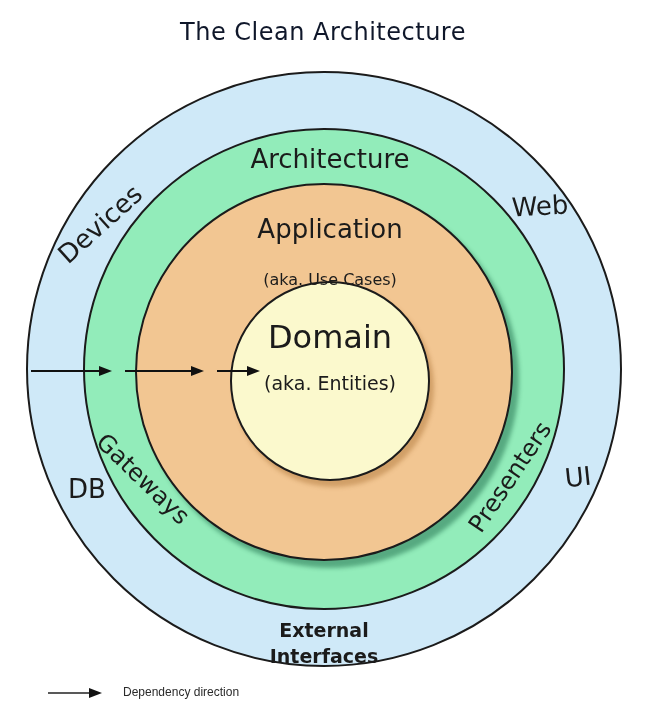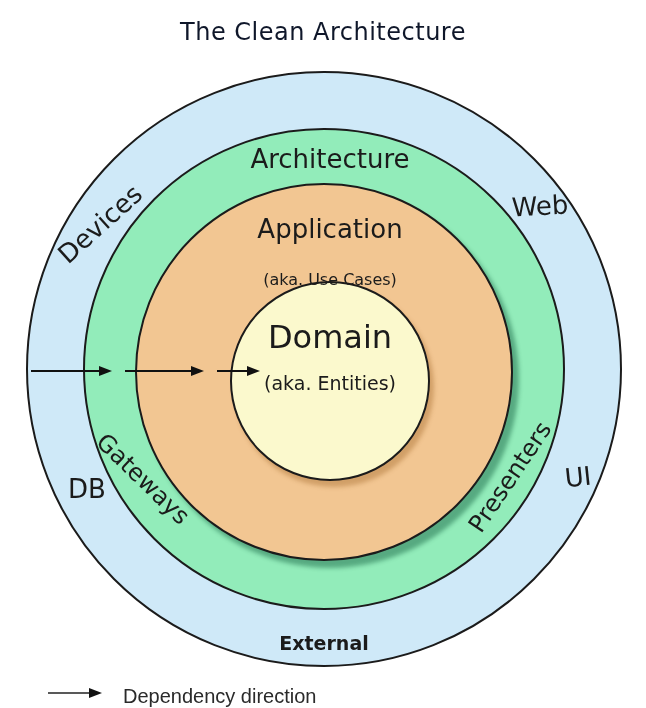--- a/index.html
+++ b/index.html
@@ -73,21 +73,21 @@
     pointer-events: none;
   }
   .legend {
     position: absolute;
     left: 0; top: 0;
   }
   .legend-label {
     position: absolute;
     left: 123px;
     top: 685px;
-    font-size: 20px;
+    font-size: 12px;
     color: #2a2a2a;
     font-family: "Liberation Sans", sans-serif;
     white-space: nowrap;
   }
 </style>
 </head>
 <body>
 
 <div class="canvas">
 
@@ -106,20 +106,21 @@
 
   <div class="lbl big devices">Devices</div>
   <div class="lbl big web">Web</div>
   <div class="lbl big db">DB</div>
   <div class="lbl big ui">UI</div>
   <div class="lbl mid gateways">Gateways</div>
   <div class="lbl mid presenters">Presenters</div>
 
   <div class="lbl external">
     <div>External</div>
+    <div>Interfaces</div>
   </div>
 
   <svg class="arrows-svg" viewBox="0 0 646 708" xmlns="http://www.w3.org/2000/svg">
     <defs>
       <marker id="ah" markerUnits="userSpaceOnUse" markerWidth="13" markerHeight="10" refX="1" refY="5" orient="auto">
         <path d="M0,0 L13,5 L0,10 Z" fill="#111111"></path>
       </marker>
     </defs>
     <line x1="31" y1="371" x2="100" y2="371" stroke="#111111" stroke-width="2" marker-end="url(#ah)"></line>
     <line x1="125" y1="371" x2="192" y2="371" stroke="#111111" stroke-width="2" marker-end="url(#ah)"></line>

